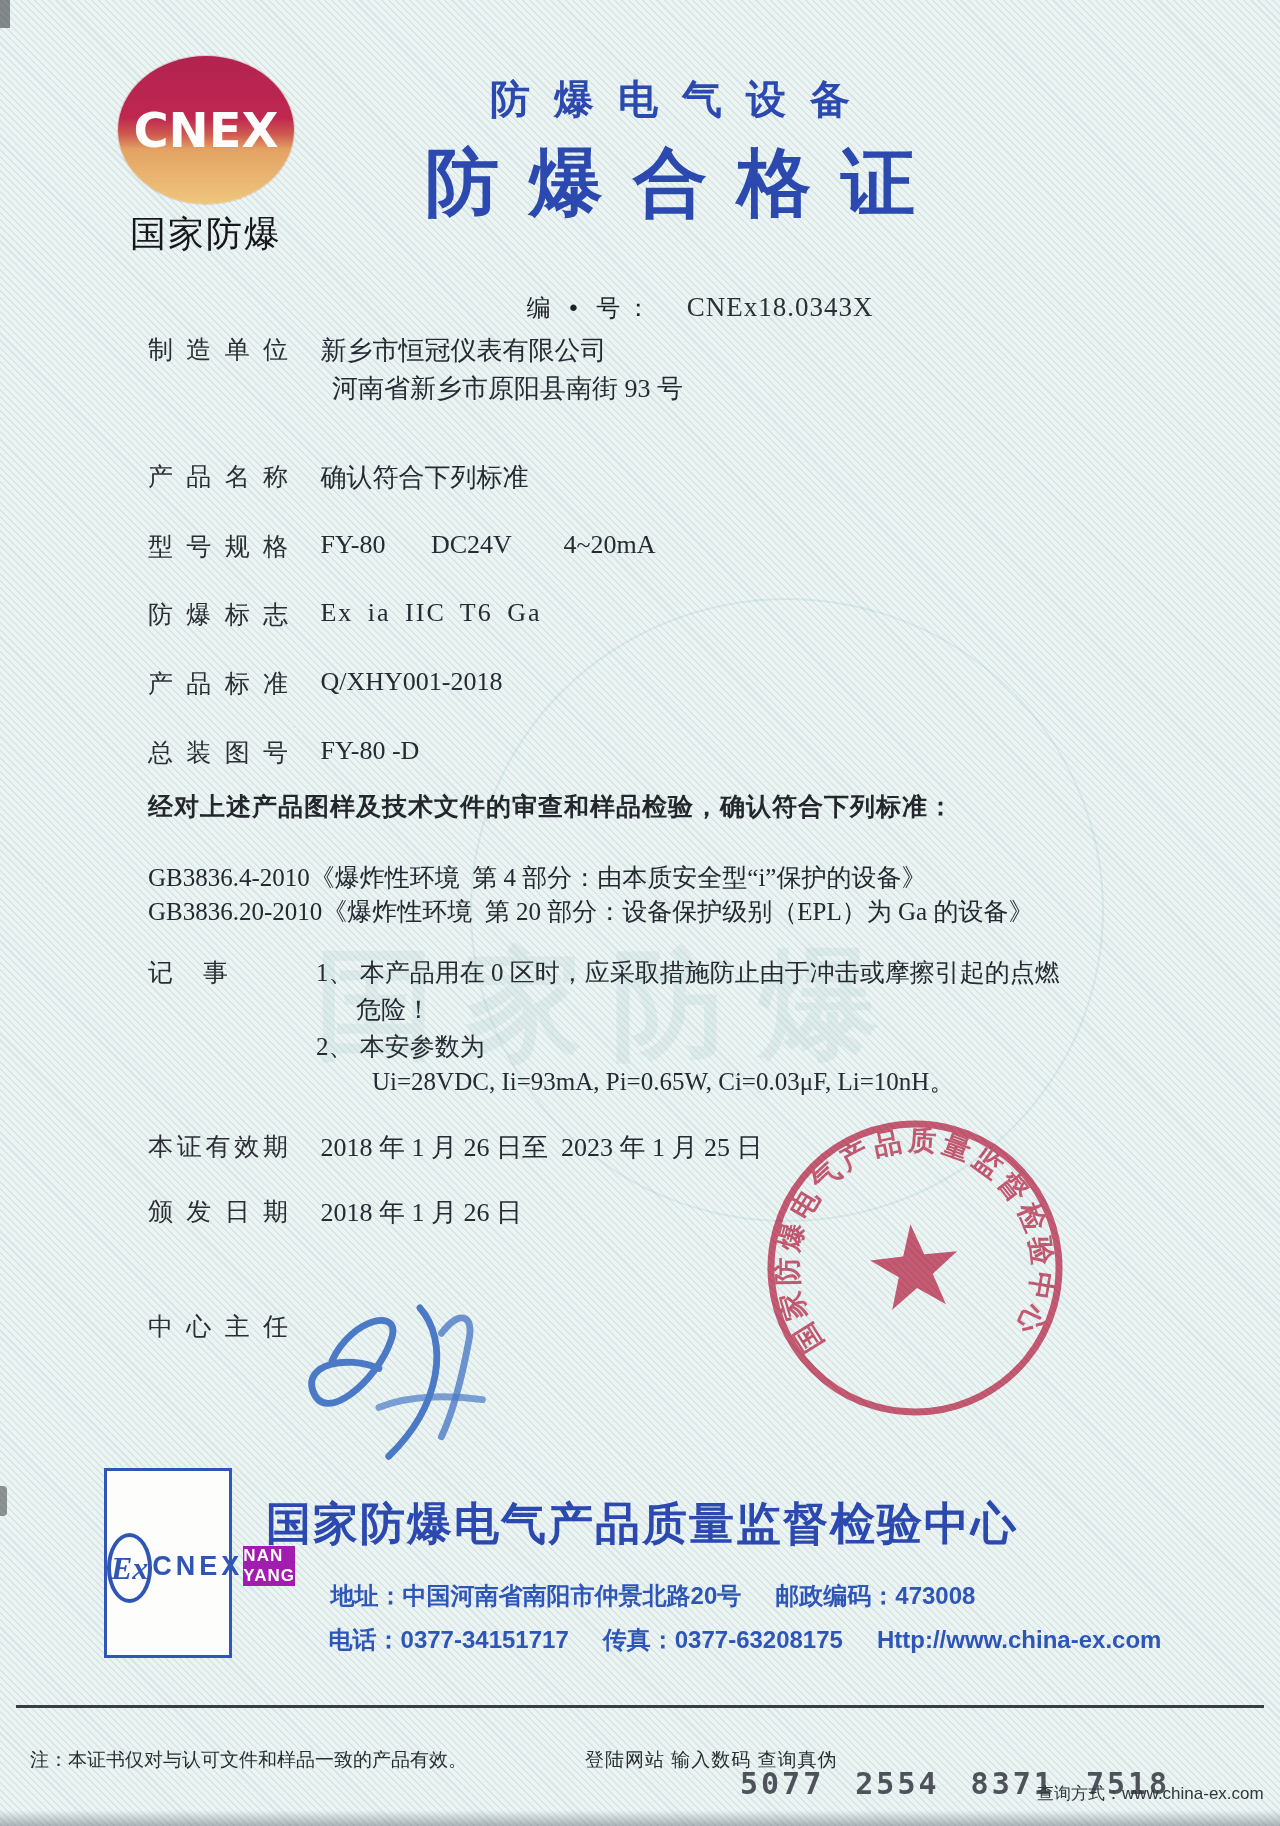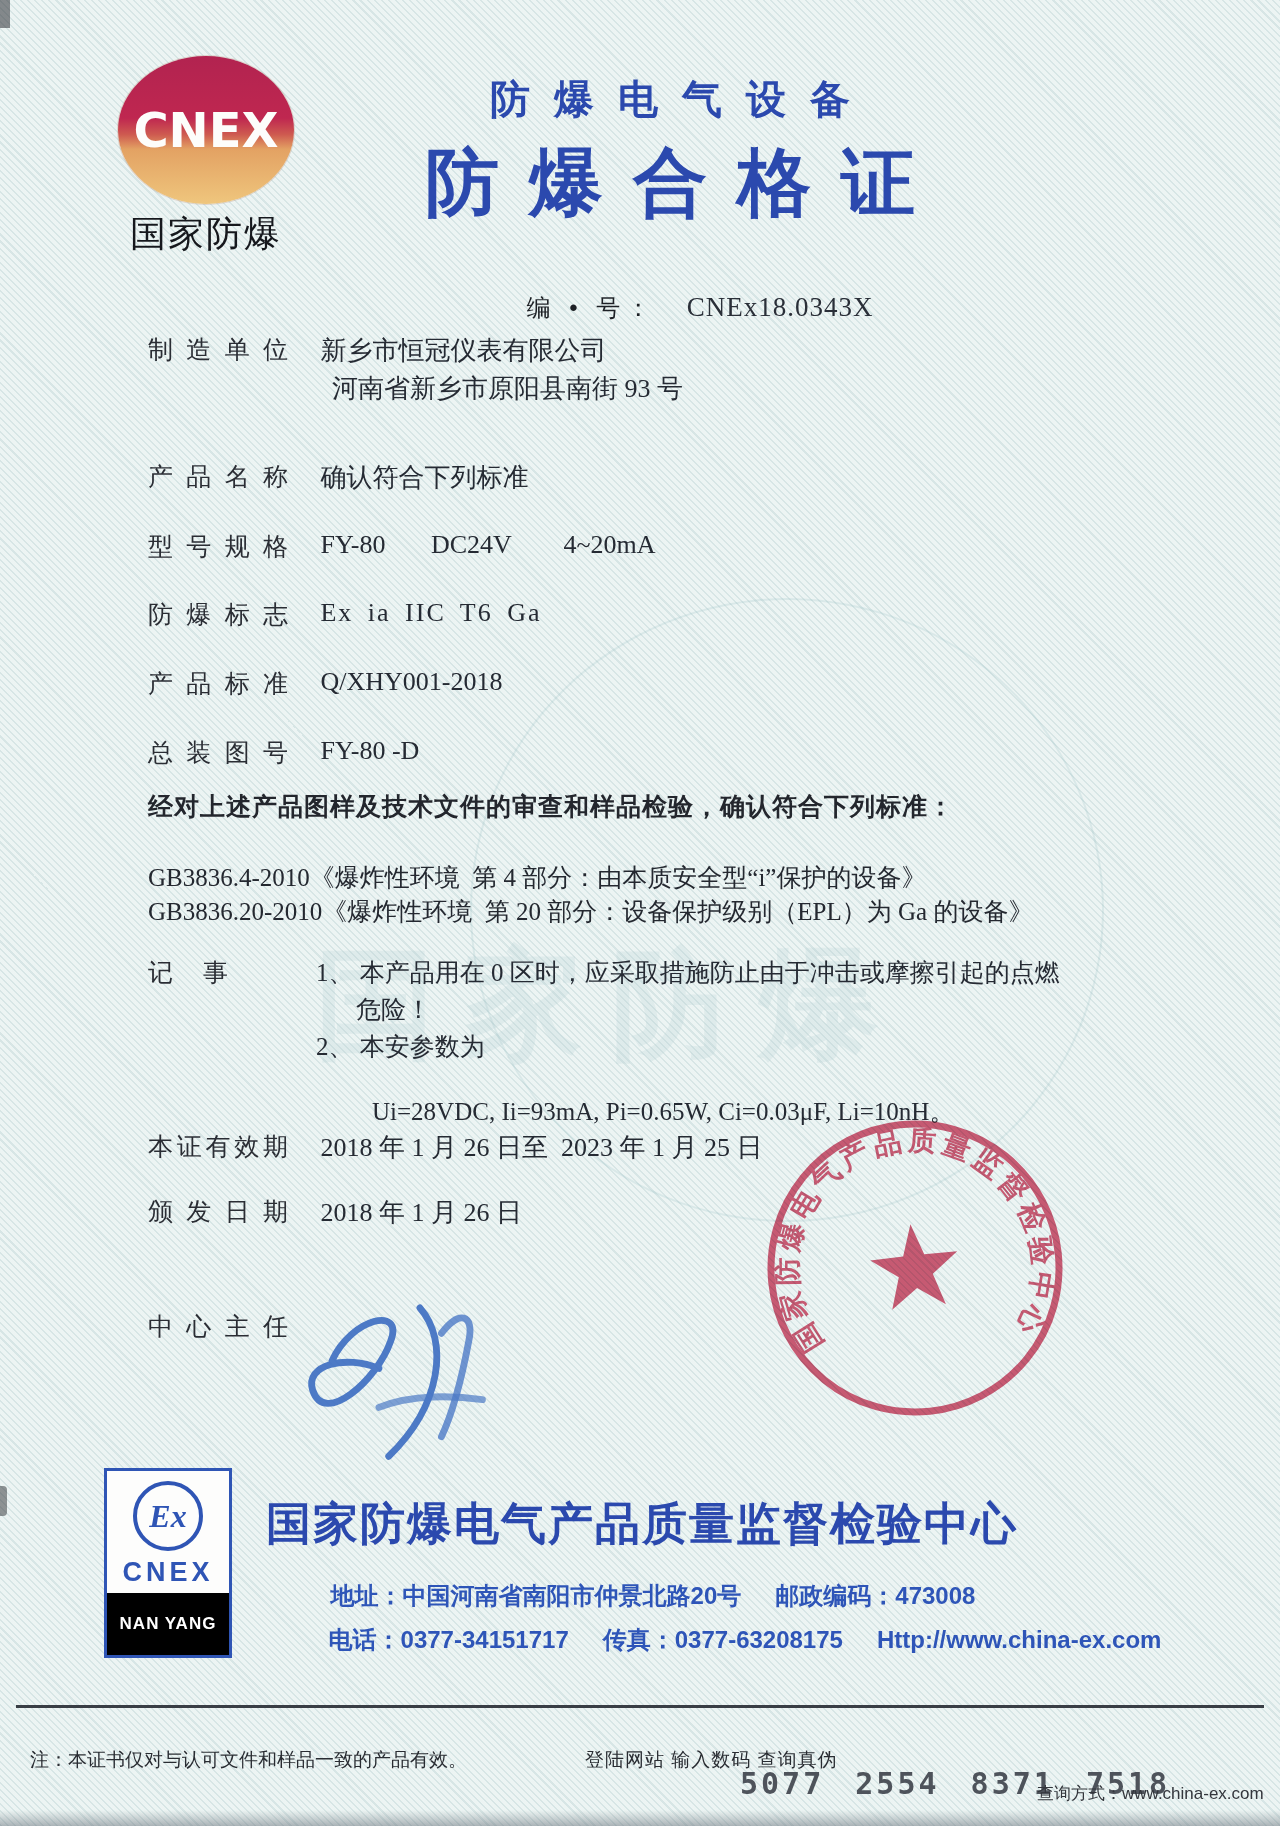--- a/index.html
+++ b/index.html
@@ -37,26 +37,26 @@
   .nlabel{display:inline-block;width:80px;text-align:justify;text-align-last:justify;
     font-size:25px;font-weight:500;color:#2a2d34;vertical-align:top;}
   .note-line{position:absolute;font-family:"Liberation Serif",serif;font-size:25px;color:#252a33;white-space:pre-wrap;}
   
   .sig{position:absolute;left:295px;top:1288px;width:205px;height:195px;}
   .stamp{position:absolute;left:755px;top:1108px;width:320px;height:320px;opacity:.85;
     transform:rotate(-6deg);mix-blend-mode:multiply;}
   .stamp text{font-family:"Liberation Sans",sans-serif;font-weight:bold;}
   
   .cqst-box{position:absolute;left:104px;top:1468px;width:128px;height:190px;background:#fdfdfc;
-    border:3px solid #2f55b5;box-sizing:border-box;display:flex;flex-direction:column;align-items:center;}
+    border:3px solid #2f55b5;box-sizing:border-box;display:flex;align-items:center;}
   .cqst-circle{margin-top:10px;width:70px;height:70px;border:4px solid #2f55b5;border-radius:50%;
     display:flex;align-items:center;justify-content:center;box-sizing:border-box;}
   .cqst-circle span{color:#2f55b5;font-size:32px;font-weight:bold;font-style:italic;font-family:"Liberation Serif",serif;}
   .cqst-cqst{margin-top:6px;color:#2f55b5;font-size:27px;font-weight:bold;letter-spacing:4px;}
-  .cqst-city{margin-top:5px;width:100%;flex:1;background:#000000;color:#fff;font-size:17px;
+  .cqst-city{margin-top:5px;width:100%;flex:1;background:#a21caf;color:#fff;font-size:17px;
     font-weight:bold;display:flex;align-items:center;justify-content:center;letter-spacing:1px;}
   .org-name{position:absolute;left:266px;top:1494px;width:780px;font-size:45px;font-weight:bold;
     color:#2b49ae;letter-spacing:2px;white-space:nowrap;}
   .org-line{position:absolute;color:#2e55b8;font-weight:bold;font-size:24px;white-space:nowrap;}
   .org-addr{left:268px;top:1580px;width:770px;text-align:center;}
   .org-tel{left:240px;top:1624px;width:1010px;text-align:center;}
   .org-line .gap{display:inline-block;width:34px;}
   
   .divider{position:absolute;left:16px;top:1705px;width:1248px;height:3px;background:#393e45;}
   .foot-note{position:absolute;left:30px;top:1747px;font-size:19px;color:#292c32;}
@@ -131,21 +131,21 @@
   <div class="intro" style="top:790px">经对上述产品图样及技术文件的审查和样品检验，确认符合下列标准：</div>
   <div class="gb-item" style="top:861px">GB3836.4-2010《爆炸性环境  第 4 部分：由本质安全型“i”保护的设备》</div>
   <div class="gb-item" style="top:895px">GB3836.20-2010《爆炸性环境  第 20 部分：设备保护级别（EPL）为 Ga 的设备》</div>
 
   <div class="row" style="top:956px">
     <span class="nlabel">记 事</span>
   </div>
   <div class="note-line" style="left:316px;top:956px">1、 本产品用在 0 区时，应采取措施防止由于冲击或摩擦引起的点燃</div>
   <div class="note-line" style="left:356px;top:993px">危险！</div>
   <div class="note-line" style="left:316px;top:1030px">2、 本安参数为</div>
-  <div class="note-line" style="left:372px;top:1095px">Ui=28VDC, Ii=93mA, Pi=0.65W, Ci=0.03μF, Li=10nH。</div>
+  <div class="note-line" style="left:372px;top:1065px">Ui=28VDC, Ii=93mA, Pi=0.65W, Ci=0.03μF, Li=10nH。</div>
 
   <div class="row" style="top:1130px">
     <span class="flabel">本证有效期</span>
     <span class="fvalue">2018 年 1 月 26 日至  2023 年 1 月 25 日</span>
   </div>
   <div class="row" style="top:1195px">
     <span class="flabel">颁 发 日 期</span>
     <span class="fvalue">2018 年 1 月 26 日</span>
   </div>
 

